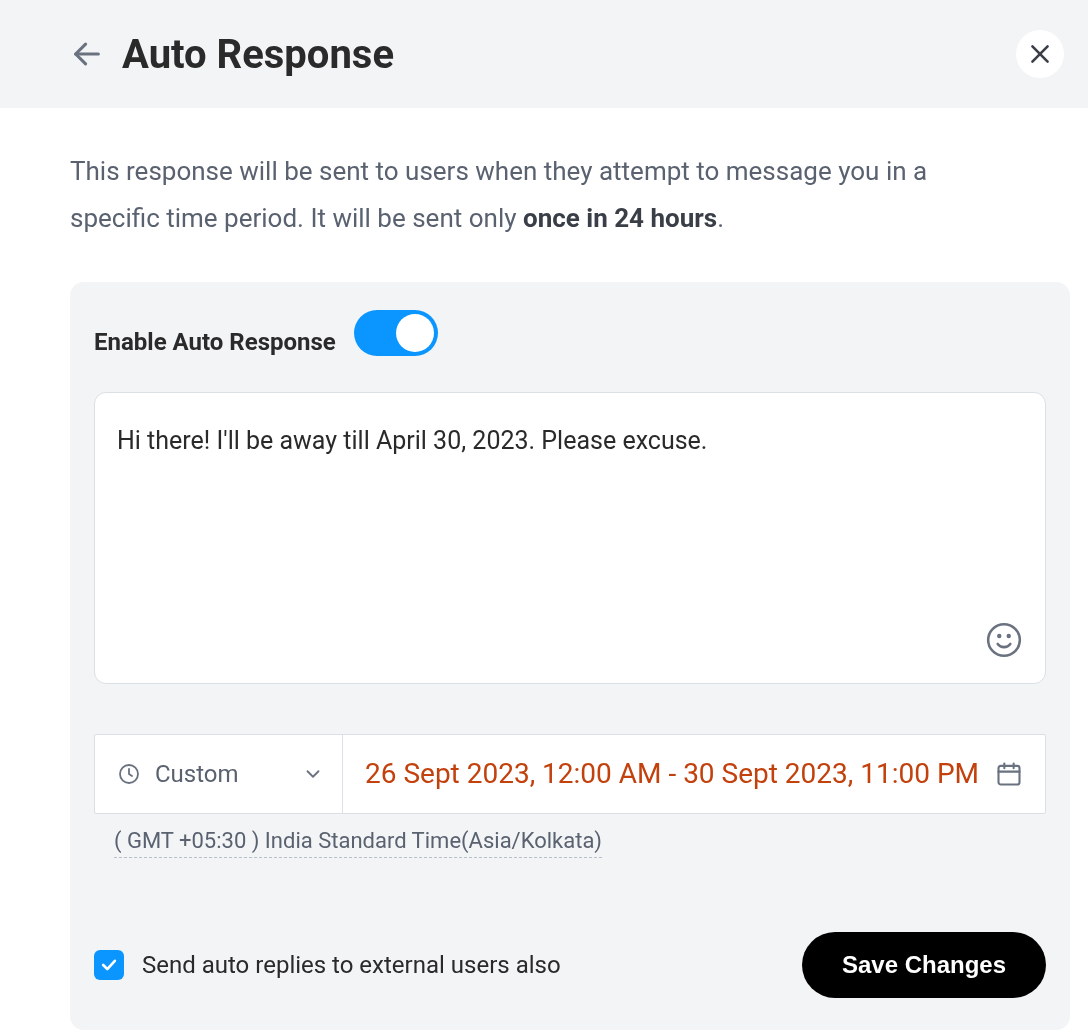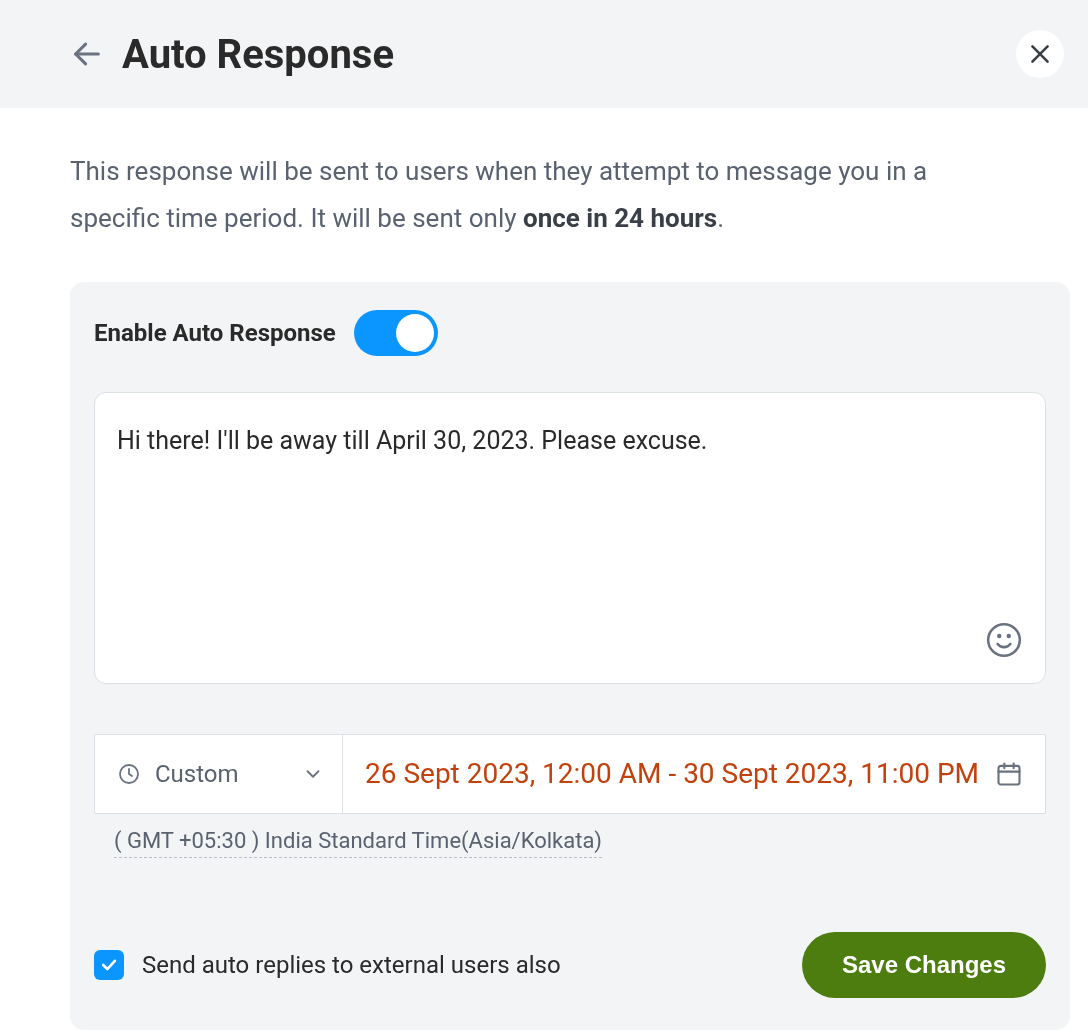--- a/index.html
+++ b/index.html
@@ -63,21 +63,21 @@
     }
     .card {
       margin-top: 40px;
       background: #f2f4f6;
       border-radius: 14px;
       padding: 28px 24px 32px 24px;
       width: 1000px;
     }
     .enable-row {
       display: flex;
-      align-items: center;
+      align-items: flex-end;
       gap: 18px;
       padding-left: 0;
     }
     .enable-label {
       font-size: 24px;
       font-weight: 700;
       color: #2a2a2a;
     }
     .toggle {
       width: 84px;
@@ -185,21 +185,21 @@
       border-radius: 6px;
       display: flex;
       align-items: center;
       justify-content: center;
     }
     .checkbox-label {
       font-size: 24px;
       color: #2a2a2a;
     }
     .save-btn {
-      background: #4d7c0f;
+      background: #000000;
       color: #ffffff;
       font-size: 24px;
       font-weight: 600;
       border: none;
       border-radius: 34px;
       height: 66px;
       padding: 0 40px;
       cursor: pointer;
     }
   </style>

